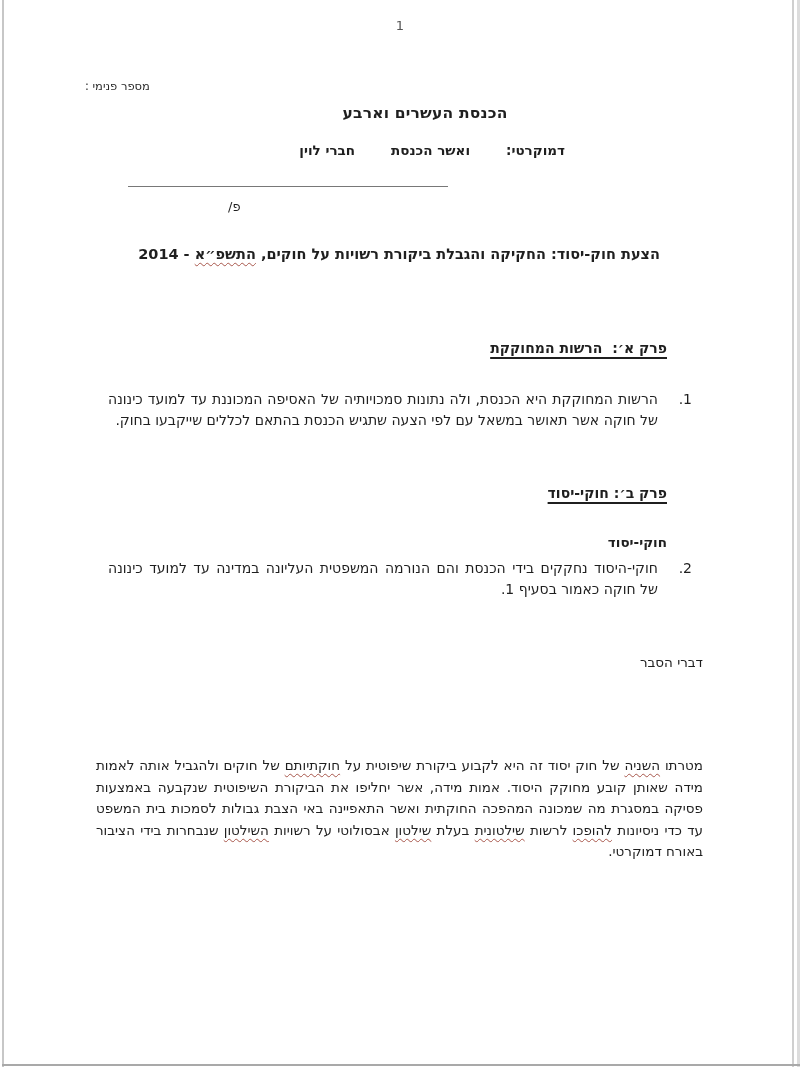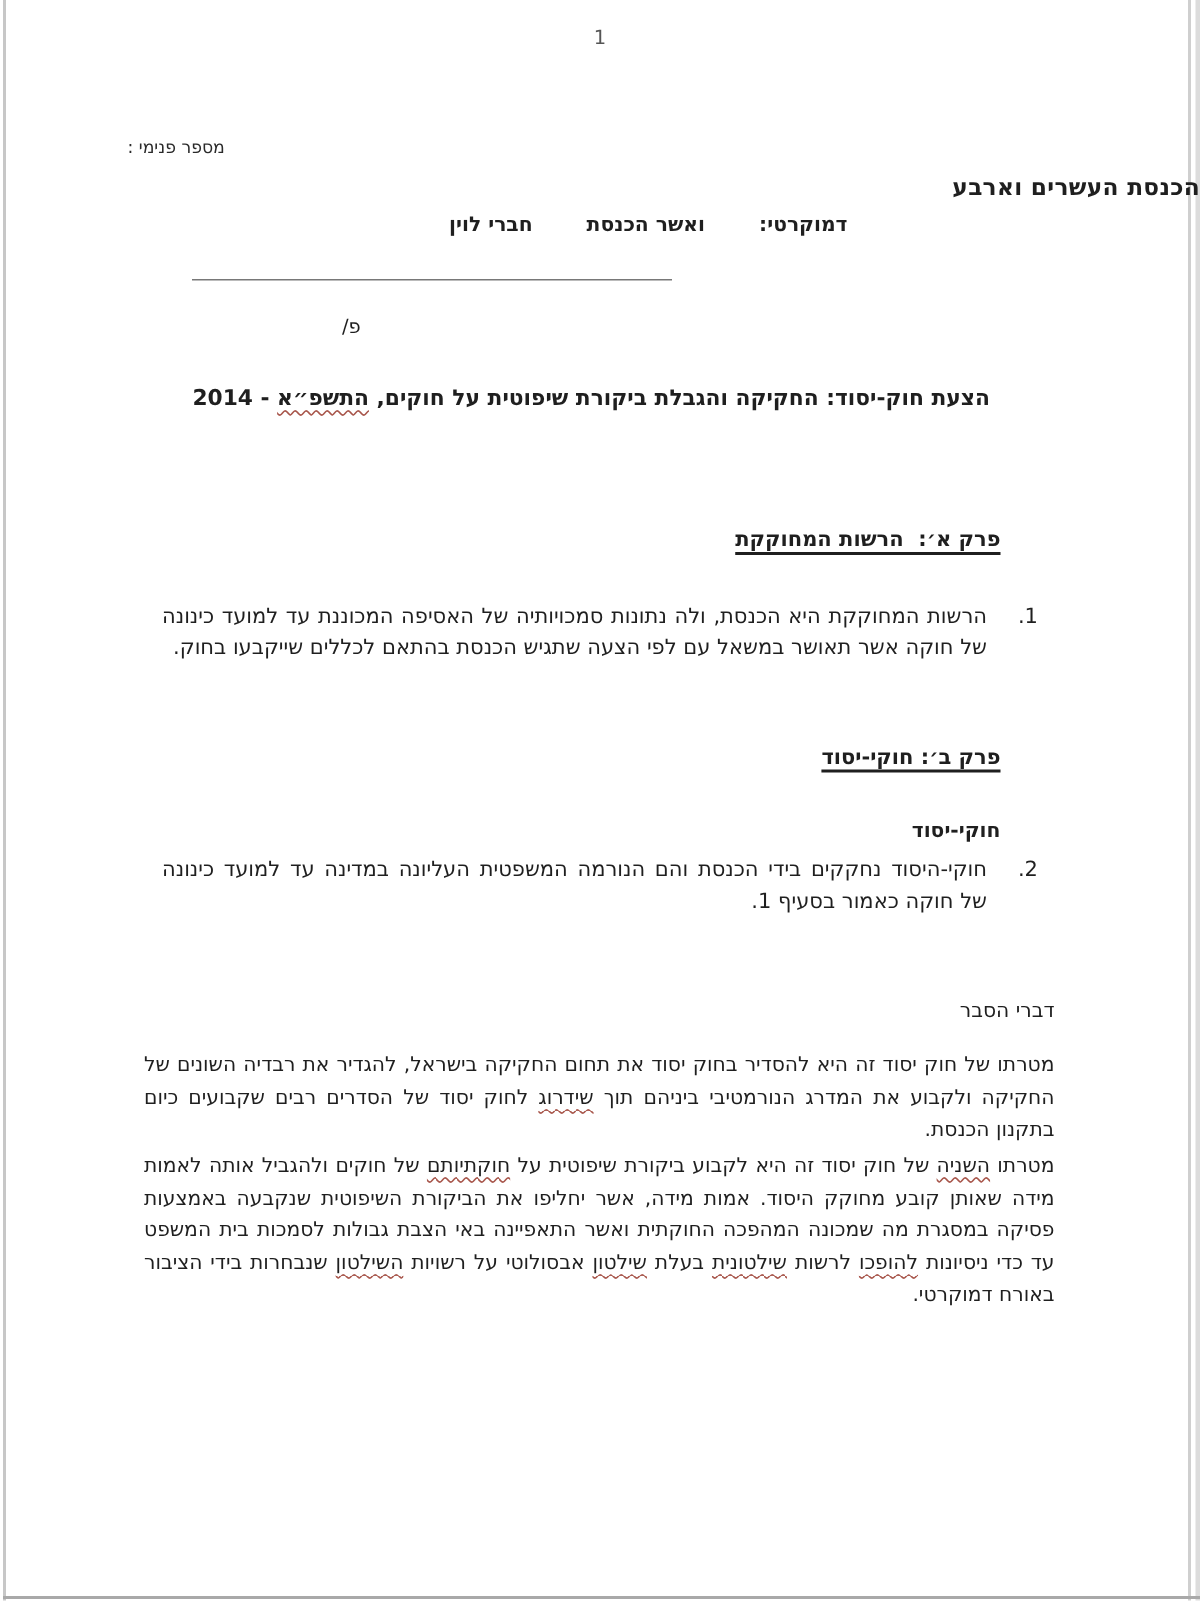--- a/index.html
+++ b/index.html
@@ -8,25 +8,25 @@
     font-family:"DejaVu Sans",sans-serif;color:#1f1f1f;overflow:hidden;
   }
   .page{position:absolute;inset:0;background:#ffffff;}
   
   .edge-left{position:absolute;left:2px;top:0;bottom:0;width:2px;background:#c7c7c7;}
   .edge-right-inner{position:absolute;right:6px;top:0;bottom:0;width:2px;background:#cfcfcf;}
   .edge-right-outer{position:absolute;right:0;top:0;bottom:0;width:3px;background:#dcdcdc;}
   .edge-bottom{position:absolute;left:2px;right:0;bottom:1px;height:2px;background:#a9a9a9;}
 
   .abs{position:absolute;}
-  .rtl{direction:rtl;unicode-bidi:isolate;margin-top:12px;}
+  .rtl{direction:rtl;unicode-bidi:isolate;}
 
   .page-number{top:18px;left:0;right:0;text-align:center;font-size:13px;color:#555555;}
   .internal-number{top:79px;left:85px;font-size:11.5px;color:#2a2a2a;}
-  .knesset-title{top:104px;left:50px;right:0;font-weight:bold;font-size:15.5px;letter-spacing:.2px;}
+  .knesset-title{top:104px;left:50px;right:0;text-align:center;font-weight:bold;font-size:15.5px;letter-spacing:.2px;}
   .initiators-row{top:142px;right:235px;display:flex;direction:rtl;column-gap:36px;font-weight:bold;font-size:13.5px;white-space:nowrap;}
   .sign-line{top:186px;left:128px;width:320px;height:0;border-top:1.5px solid #787878;}
   .file-mark{top:199px;left:228px;font-size:13px;}
   .bill-title{top:246px;right:140px;font-weight:bold;font-size:14.5px;white-space:nowrap;}
 
   .chapter-heading{right:133px;font-weight:bold;font-size:14px;white-space:nowrap;
     text-decoration:underline;text-decoration-thickness:1.5px;text-underline-offset:4px;}
   .side-title{right:133px;font-weight:bold;font-size:13.5px;white-space:nowrap;}
   .law-item{right:108px;width:584px;display:flex;direction:rtl;font-size:14px;line-height:21px;}
   .law-item .num{flex:0 0 34px;text-align:right;}
@@ -67,32 +67,31 @@
 
   <div class="abs initiators-row">
     <span>דמוקרטי:</span>
     <span>ואשר הכנסת</span>
     <span>חברי לוין</span>
   </div>
 
   <div class="abs sign-line"></div>
   <div class="abs file-mark rtl">פ/</div>
 
-  <div class="abs bill-title rtl"><span>הצעת חוק-יסוד: החקיקה והגבלת ביקורת שיפוטית על חוקים, </span><span class="sq">התשפ״א</span><span> - 2014</span></div>
+  <div class="abs bill-title rtl"><span>הצעת חוק-יסוד: החקיקה והגבלת ביקורת רשויות על חוקים, </span><span class="sq">התשפ״א</span><span> - 2014</span></div>
 
   <div class="abs chapter-heading ch1-heading rtl">פרק א׳:&nbsp; הרשות המחוקקת</div>
   <div class="abs law-item ch1-item">
     <span class="num rtl">1.</span>
     <span class="body rtl">הרשות המחוקקת היא הכנסת, ולה נתונות סמכויותיה של האסיפה המכוננת עד למועד כינונה של חוקה אשר תאושר במשאל עם לפי הצעה שתגיש הכנסת בהתאם לכללים שייקבעו בחוק.</span>
   </div>
 
   <div class="abs chapter-heading ch2-heading rtl">פרק ב׳: חוקי-יסוד</div>
   <div class="abs side-title ch2-side rtl">חוקי-יסוד</div>
   <div class="abs law-item ch2-item">
     <span class="num rtl">2.</span>
     <span class="body rtl">חוקי-היסוד נחקקים בידי הכנסת והם הנורמה המשפטית העליונה במדינה עד למועד כינונה של חוקה כאמור בסעיף 1.</span>
   </div>
 
   <div class="abs exp-heading rtl">דברי הסבר</div>
-  <div class="abs exp-para exp-para-1 rtl"><span>מטרתו של חוק יסוד זה היא להסדיר בחוק יסוד את תחום החקיקה בישראל, להגדיר את רבדיה השונים של החקיקה ולקבוע את המדרג הנורמטיבי ביניהם תוך </span><span class="sq">שידרוג</span><span> לחוק יסוד של הסדרים רבים שקבועים כיום בתקנון הכנסת.</span></div>
   <div class="abs exp-para exp-para-2 rtl"><span>מטרתו </span><span class="sq">השניה</span><span> של חוק יסוד זה היא לקבוע ביקורת שיפוטית על </span><span class="sq">חוקתיותם</span><span> של חוקים ולהגביל אותה לאמות מידה שאותן קובע מחוקק היסוד. אמות מידה, אשר יחליפו את הביקורת השיפוטית שנקבעה באמצעות פסיקה במסגרת מה שמכונה המהפכה החוקתית ואשר התאפיינה באי הצבת גבולות לסמכות בית המשפט עד כדי ניסיונות </span><span class="sq">להופכו</span><span> לרשות </span><span class="sq">שילטונית</span><span> בעלת </span><span class="sq">שילטון</span><span> אבסולוטי על רשויות </span><span class="sq">השילטון</span><span> שנבחרות בידי הציבור באורח דמוקרטי.</span></div>
 
 </div>
 
 </body></html>

